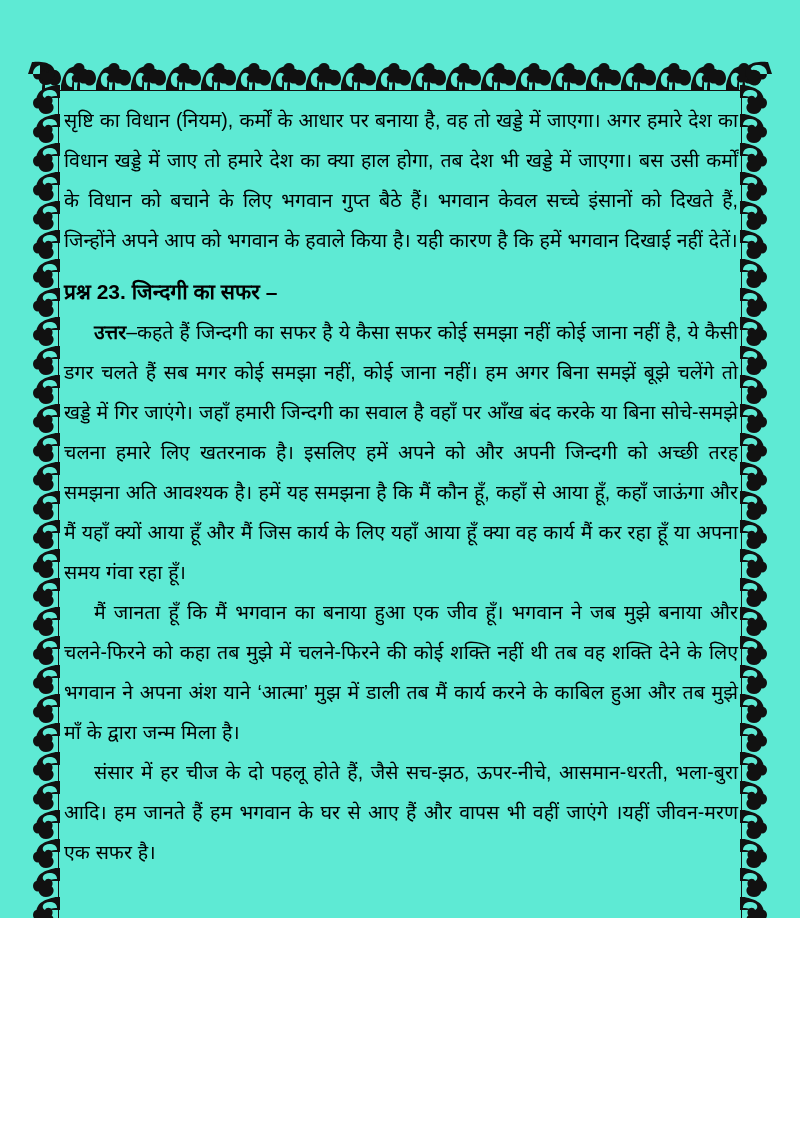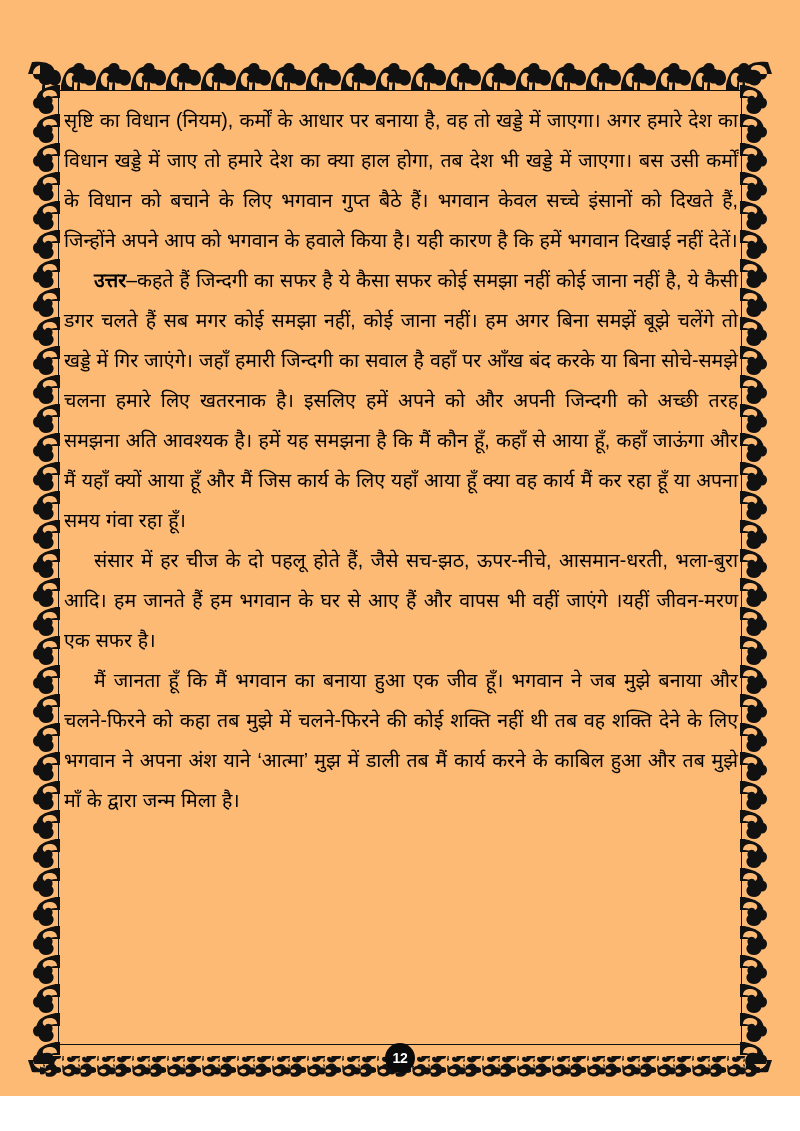--- a/index.html
+++ b/index.html
@@ -7,22 +7,22 @@
     padding: 0;
     background: #ffffff;
   }
   body {
     font-family: "Liberation Sans", sans-serif;
   }
 
   #page {
     position: relative;
     width: 800px;
-    height: 1096px;
-    background: #fdba74;
+    height: 918px;
+    background: #5eead4;
     overflow: hidden;
     box-sizing: border-box;
   }
 
   
   .ornament-frame {
     position: absolute;
     left: 26px;
     top: 56px;
     width: 748px;
@@ -226,24 +226,25 @@
       </g>
     </svg>
   </div>
 
   <div class="inner-rule"></div>
 
   <div class="text-column">
 
     <p class="para tight">सृष्टि का विधान (नियम), कर्मों के आधार पर बनाया है, वह तो खड्डे में जाएगा। अगर हमारे देश का विधान खड्डे  में जाए तो हमारे देश का क्या हाल होगा, तब देश भी खड्डे में जाएगा। बस उसी कर्मों के विधान को बचाने के लिए भगवान गुप्त बैठे हैं। भगवान केवल सच्चे इंसानों को दिखते हैं, जिन्होंने अपने आप को भगवान के हवाले किया है।  यही कारण है कि हमें भगवान दिखाई नहीं देतें।</p>
 
+    <h2 class="heading">प्रश्न 23. जिन्दगी का सफर –</h2>
 
     <p class="para indent"><span class="lead">उत्तर</span><span>–कहते हैं जिन्दगी का सफर है ये कैसा सफर कोई समझा नहीं कोई जाना नहीं है, ये कैसी डगर चलते हैं सब मगर कोई समझा नहीं, कोई जाना नहीं। हम अगर बिना समझें बूझे चलेंगे तो खड्डे में गिर जाएंगे। जहाँ हमारी  जिन्दगी का सवाल है वहाँ पर आँख बंद करके या बिना सोचे-समझे चलना हमारे लिए खतरनाक है। इसलिए हमें अपने को और अपनी जिन्दगी को अच्छी तरह समझना अति आवश्यक है। हमें यह समझना है कि मैं कौन हूँ, कहाँ से आया हूँ, कहाँ जाऊंगा और मैं यहाँ क्यों आया हूँ और मैं जिस कार्य के लिए यहाँ आया हूँ क्या वह कार्य मैं कर रहा हूँ या अपना समय गंवा रहा हूँ।</span></p>
 
+    <p class="para indent">मैं जानता हूँ कि मैं भगवान का बनाया हुआ एक जीव हूँ। भगवान ने जब मुझे बनाया और चलने-फिरने को कहा तब मुझे में चलने-फिरने की कोई शक्ति नहीं थी तब वह शक्ति देने के लिए भगवान ने अपना अंश याने ‘आत्मा’ मुझ में डाली तब मैं कार्य करने के काबिल हुआ और तब मुझे माँ के द्वारा जन्म मिला है।</p>
+
     <p class="para indent">संसार में हर चीज के दो पहलू होते हैं, जैसे सच-झठ, ऊपर-नीचे, आसमान-धरती, भला-बुरा आदि। हम जानते हैं हम भगवान के घर से आए हैं और वापस भी  वहीं जाएंगे ।यहीं जीवन-मरण  एक सफर है।</p>
 
-    <p class="para indent">मैं जानता हूँ कि मैं भगवान का बनाया हुआ एक जीव हूँ। भगवान ने जब मुझे बनाया और चलने-फिरने को कहा तब मुझे में चलने-फिरने की कोई शक्ति नहीं थी तब वह शक्ति देने के लिए भगवान ने अपना अंश याने ‘आत्मा’ मुझ में डाली तब मैं कार्य करने के काबिल हुआ और तब मुझे माँ के द्वारा जन्म मिला है।</p>
-
   </div>
 
   <div class="page-badge">12</div>
 
 </div>
 
 </body></html>

